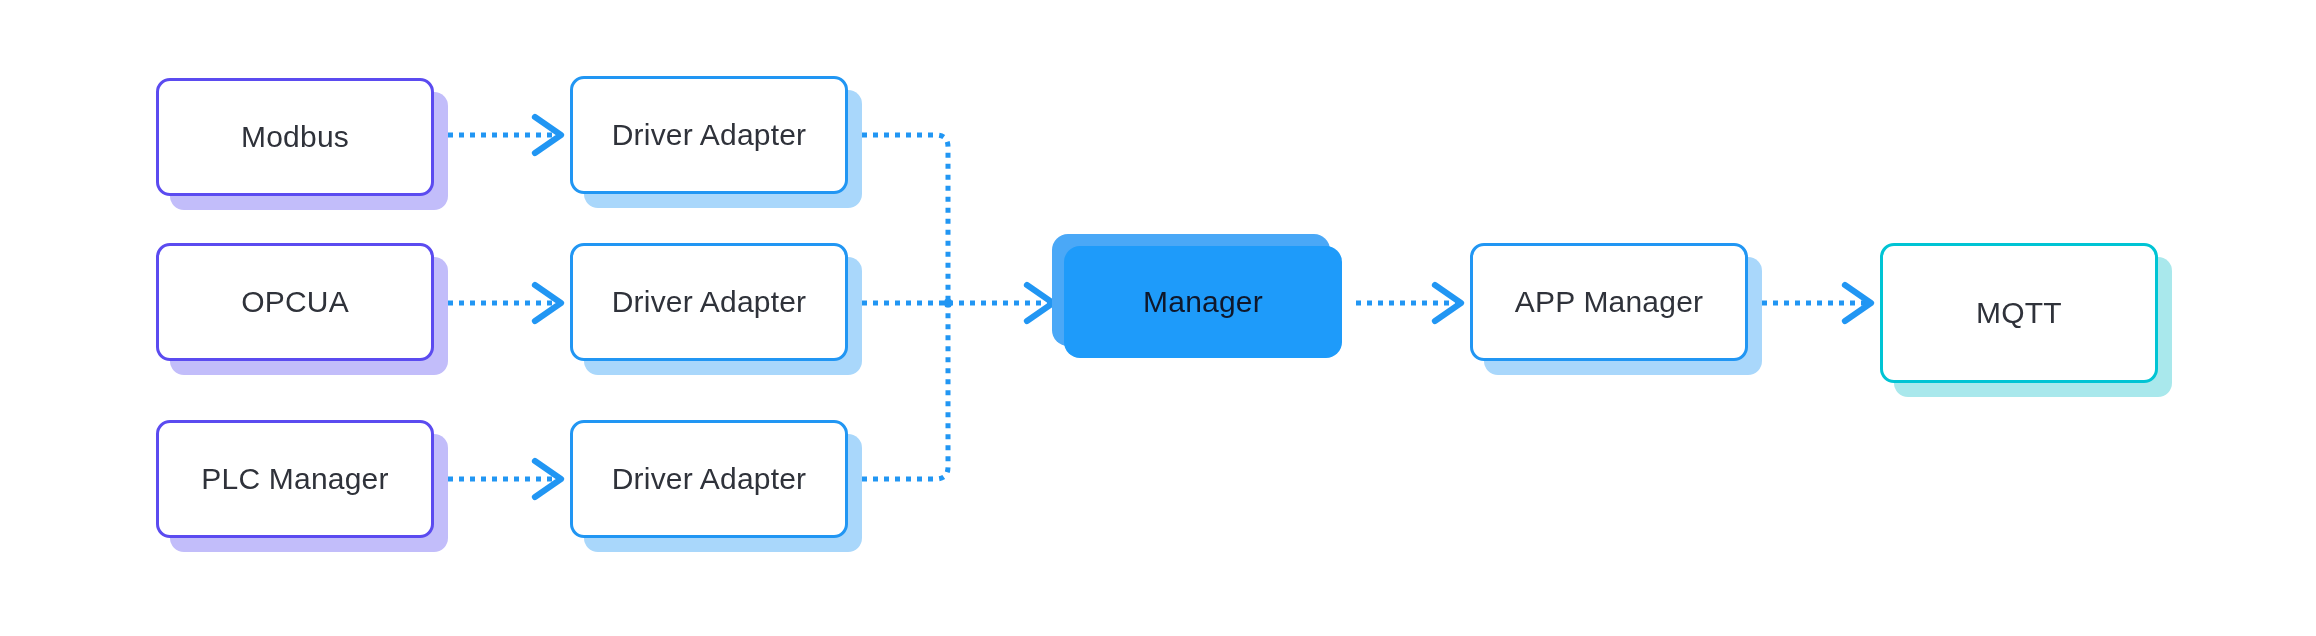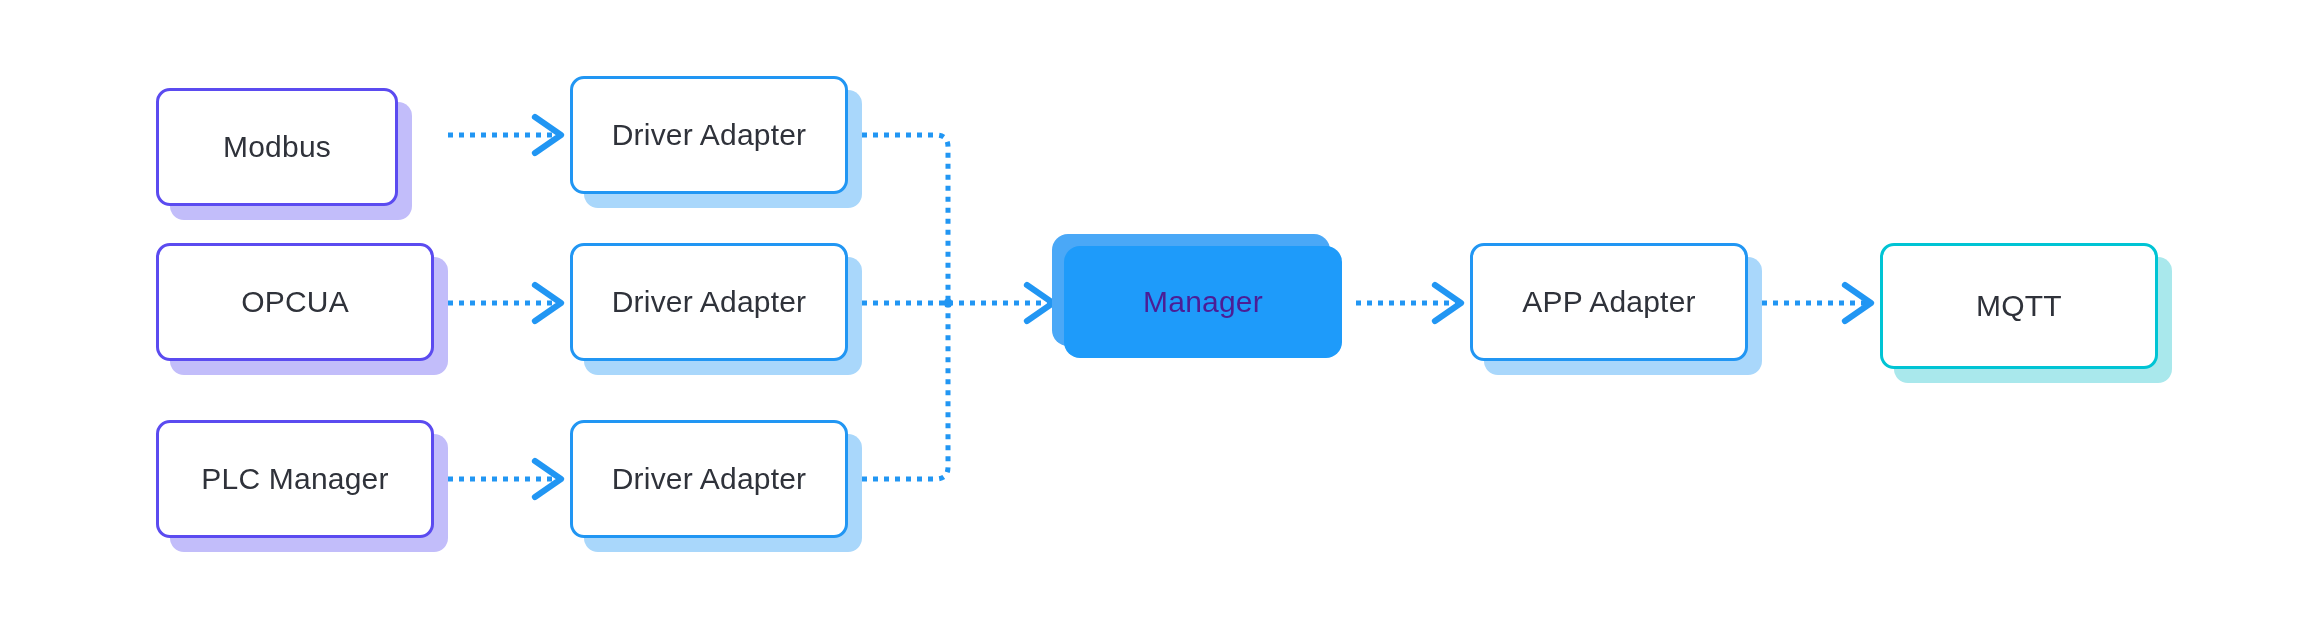--- a/index.html
+++ b/index.html
@@ -87,21 +87,21 @@
     top: -12px;
     background: #4aa8f7;
     border-radius: 16px;
   }
   .node.solid .node-box {
     background: #1e9bfa;
     border: none;
     border-radius: 16px;
   }
   .node.solid .node-label {
-    color: #4c1d95;
+    color: #0f172a;
   }
 </style>
 </head>
 <body>
 
 <div id="diagram-canvas">
 
   <svg id="connector-layer" viewBox="0 0 2316 636" width="2316" height="636" xmlns="http://www.w3.org/2000/svg">
     <defs>
       <marker id="chev" markerWidth="10" markerHeight="10" refX="7.2" refY="5" orient="auto" markerUnits="strokeWidth">
@@ -122,21 +122,21 @@
       <path d="M 948 303 L 1052 303" marker-end="url(#chev)"></path>
 
       <path d="M 1356 303 L 1460 303" marker-end="url(#chev)"></path>
 
       <path d="M 1762 303 L 1870 303" marker-end="url(#chev)"></path>
     </g>
 
     <circle cx="948" cy="303" r="4.5" fill="#2196f3"></circle>
   </svg>
 
-  <div class="node purple" style="left:156px; top:88px; width:242px; height:118px;">
+  <div class="node purple" style="left:156px; top:78px; width:278px; height:118px;">
     <div class="node-shadow"></div>
     <div class="node-box">
       <span class="node-label">Modbus</span>
     </div>
   </div>
 
   <div class="node purple" style="left:156px; top:243px; width:278px; height:118px;border-radius:14px;">
     <div class="node-shadow"></div>
     <div class="node-box">
       <span class="node-label">OPCUA</span>
@@ -174,24 +174,24 @@
   <div class="node solid" style="left:1064px; top:246px; width:278px; height:112px;">
     <div class="node-shadow"></div>
     <div class="node-box">
       <span class="node-label">Manager</span>
     </div>
   </div>
 
   <div class="node blue" style="left:1470px; top:243px; width:278px; height:118px;">
     <div class="node-shadow"></div>
     <div class="node-box">
-      <span class="node-label">APP Adapter</span>
+      <span class="node-label">APP Manager</span>
     </div>
   </div>
 
-  <div class="node cyan" style="left:1880px; top:243px; width:278px; height:126px;">
+  <div class="node cyan" style="left:1880px; top:243px; width:278px; height:140px;">
     <div class="node-shadow"></div>
     <div class="node-box">
       <span class="node-label">MQTT</span>
     </div>
   </div>
 
 </div>
 
 </body></html>

